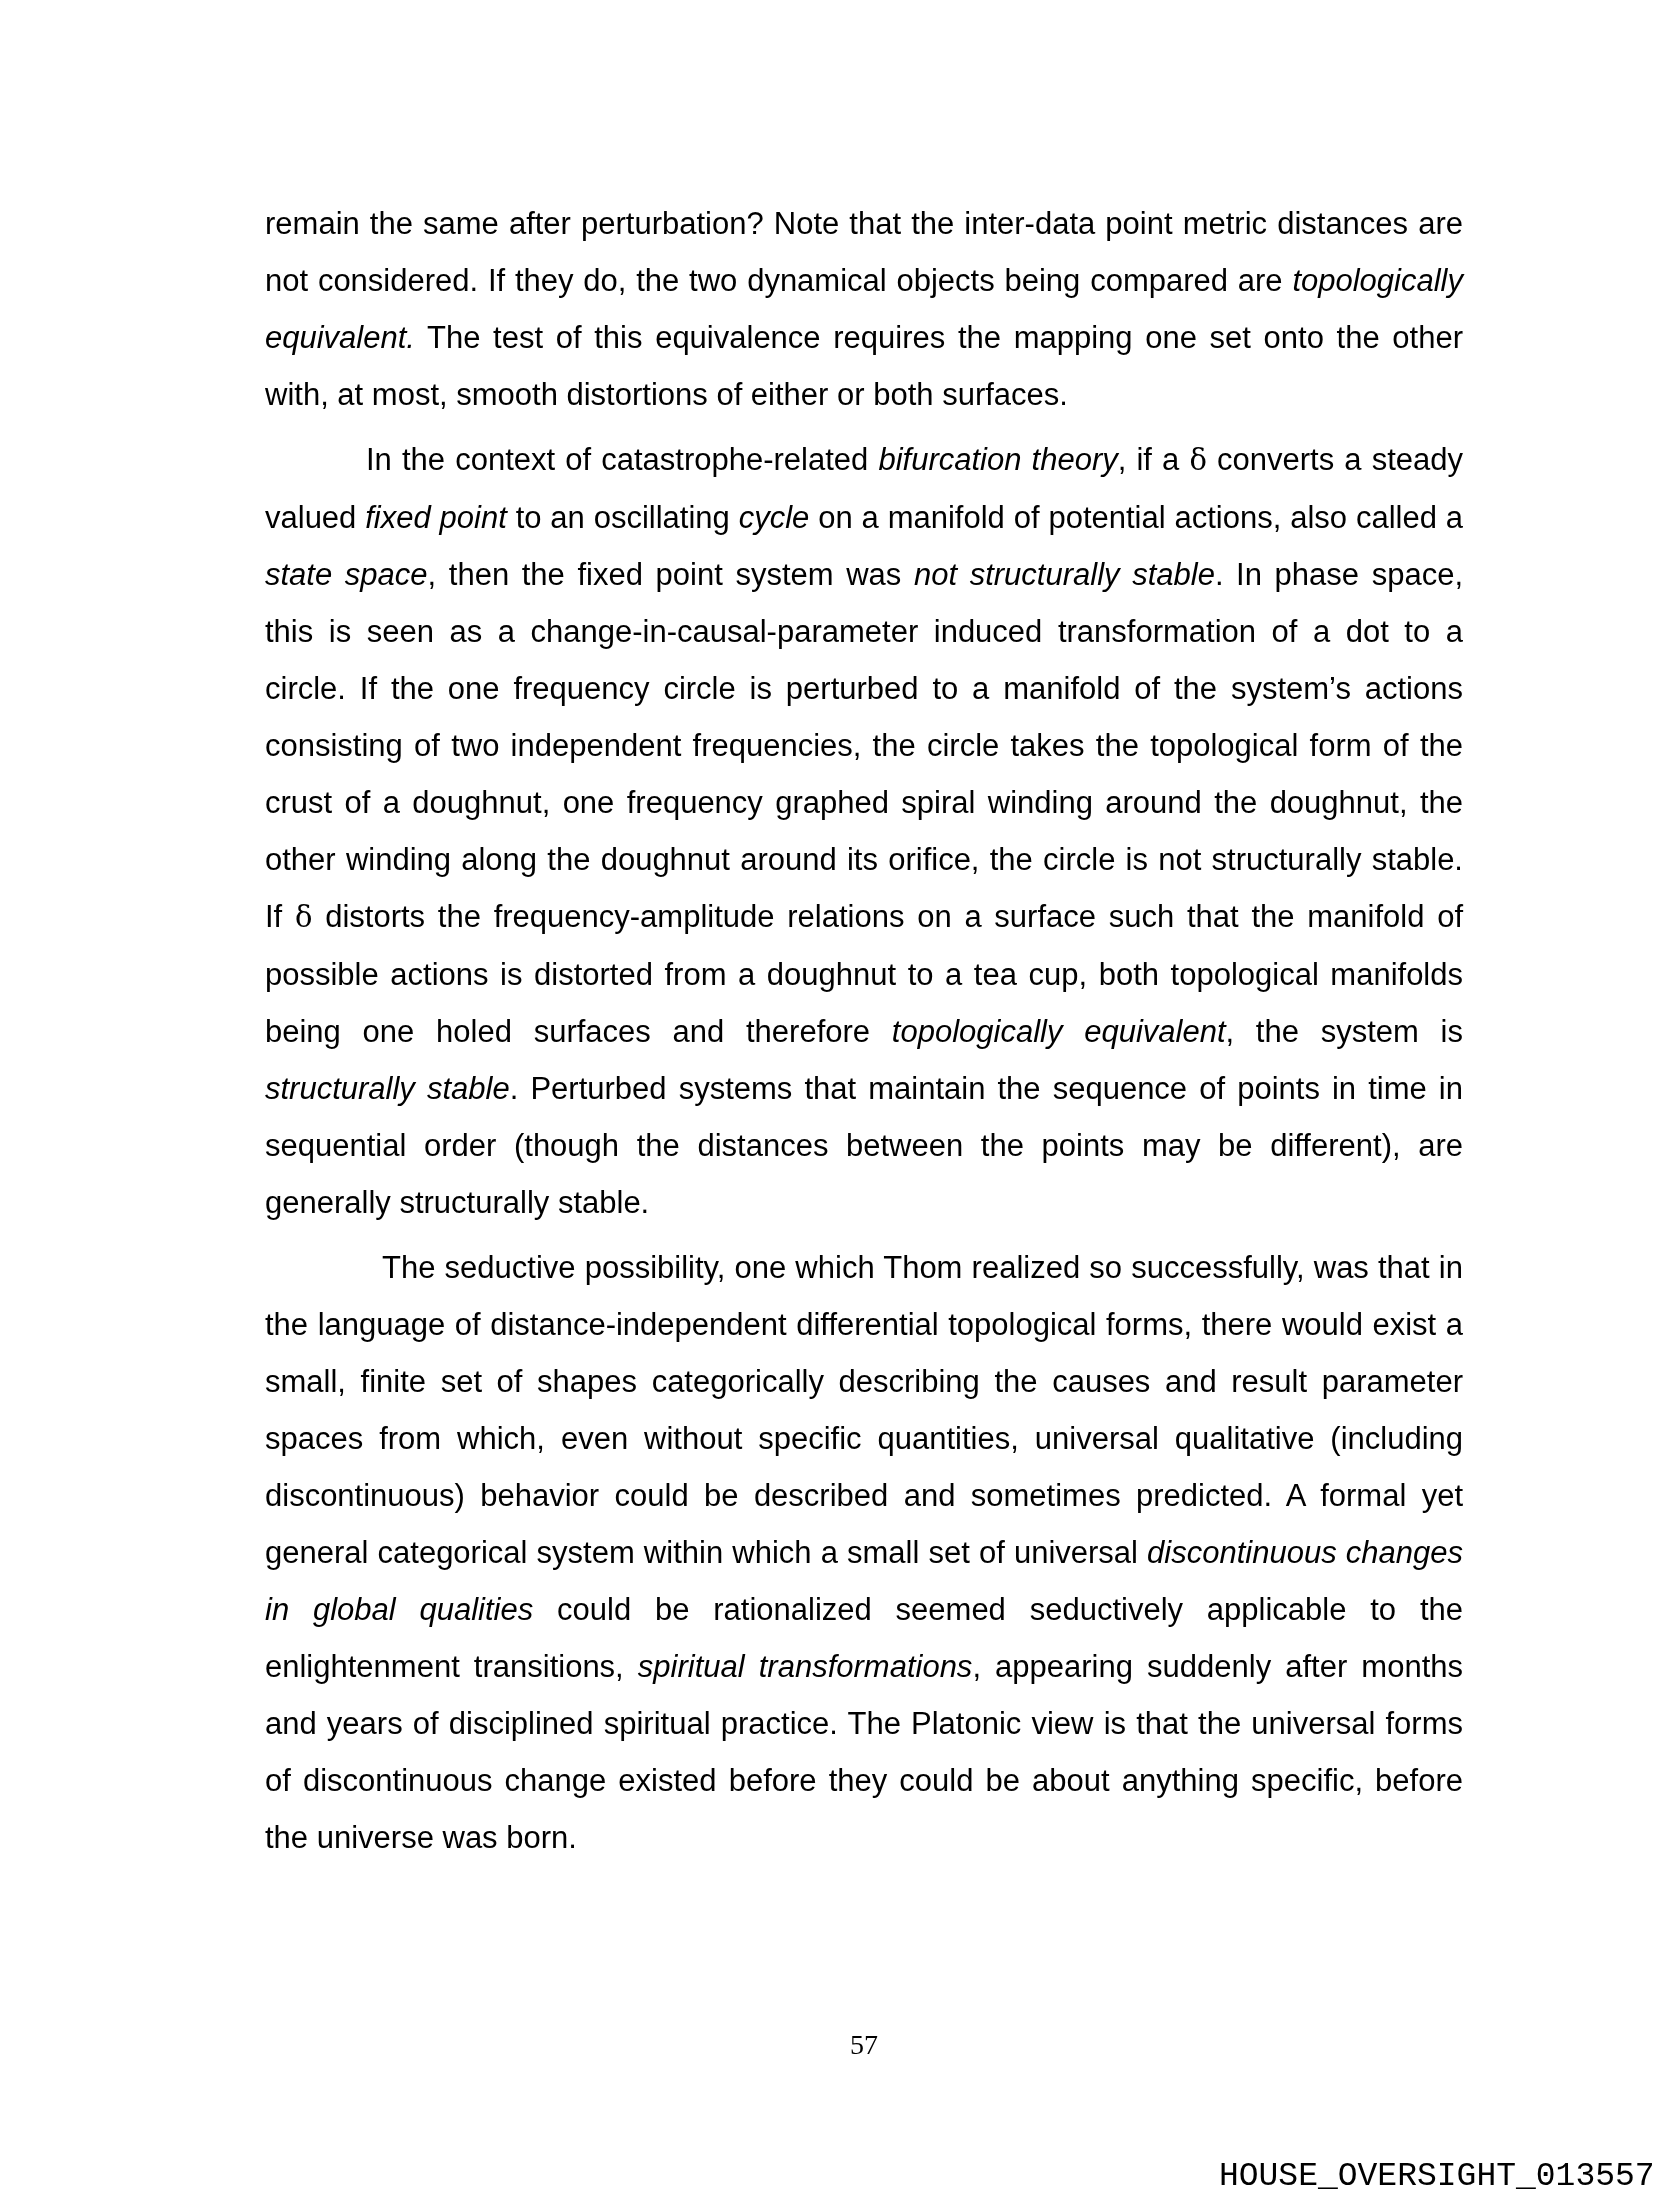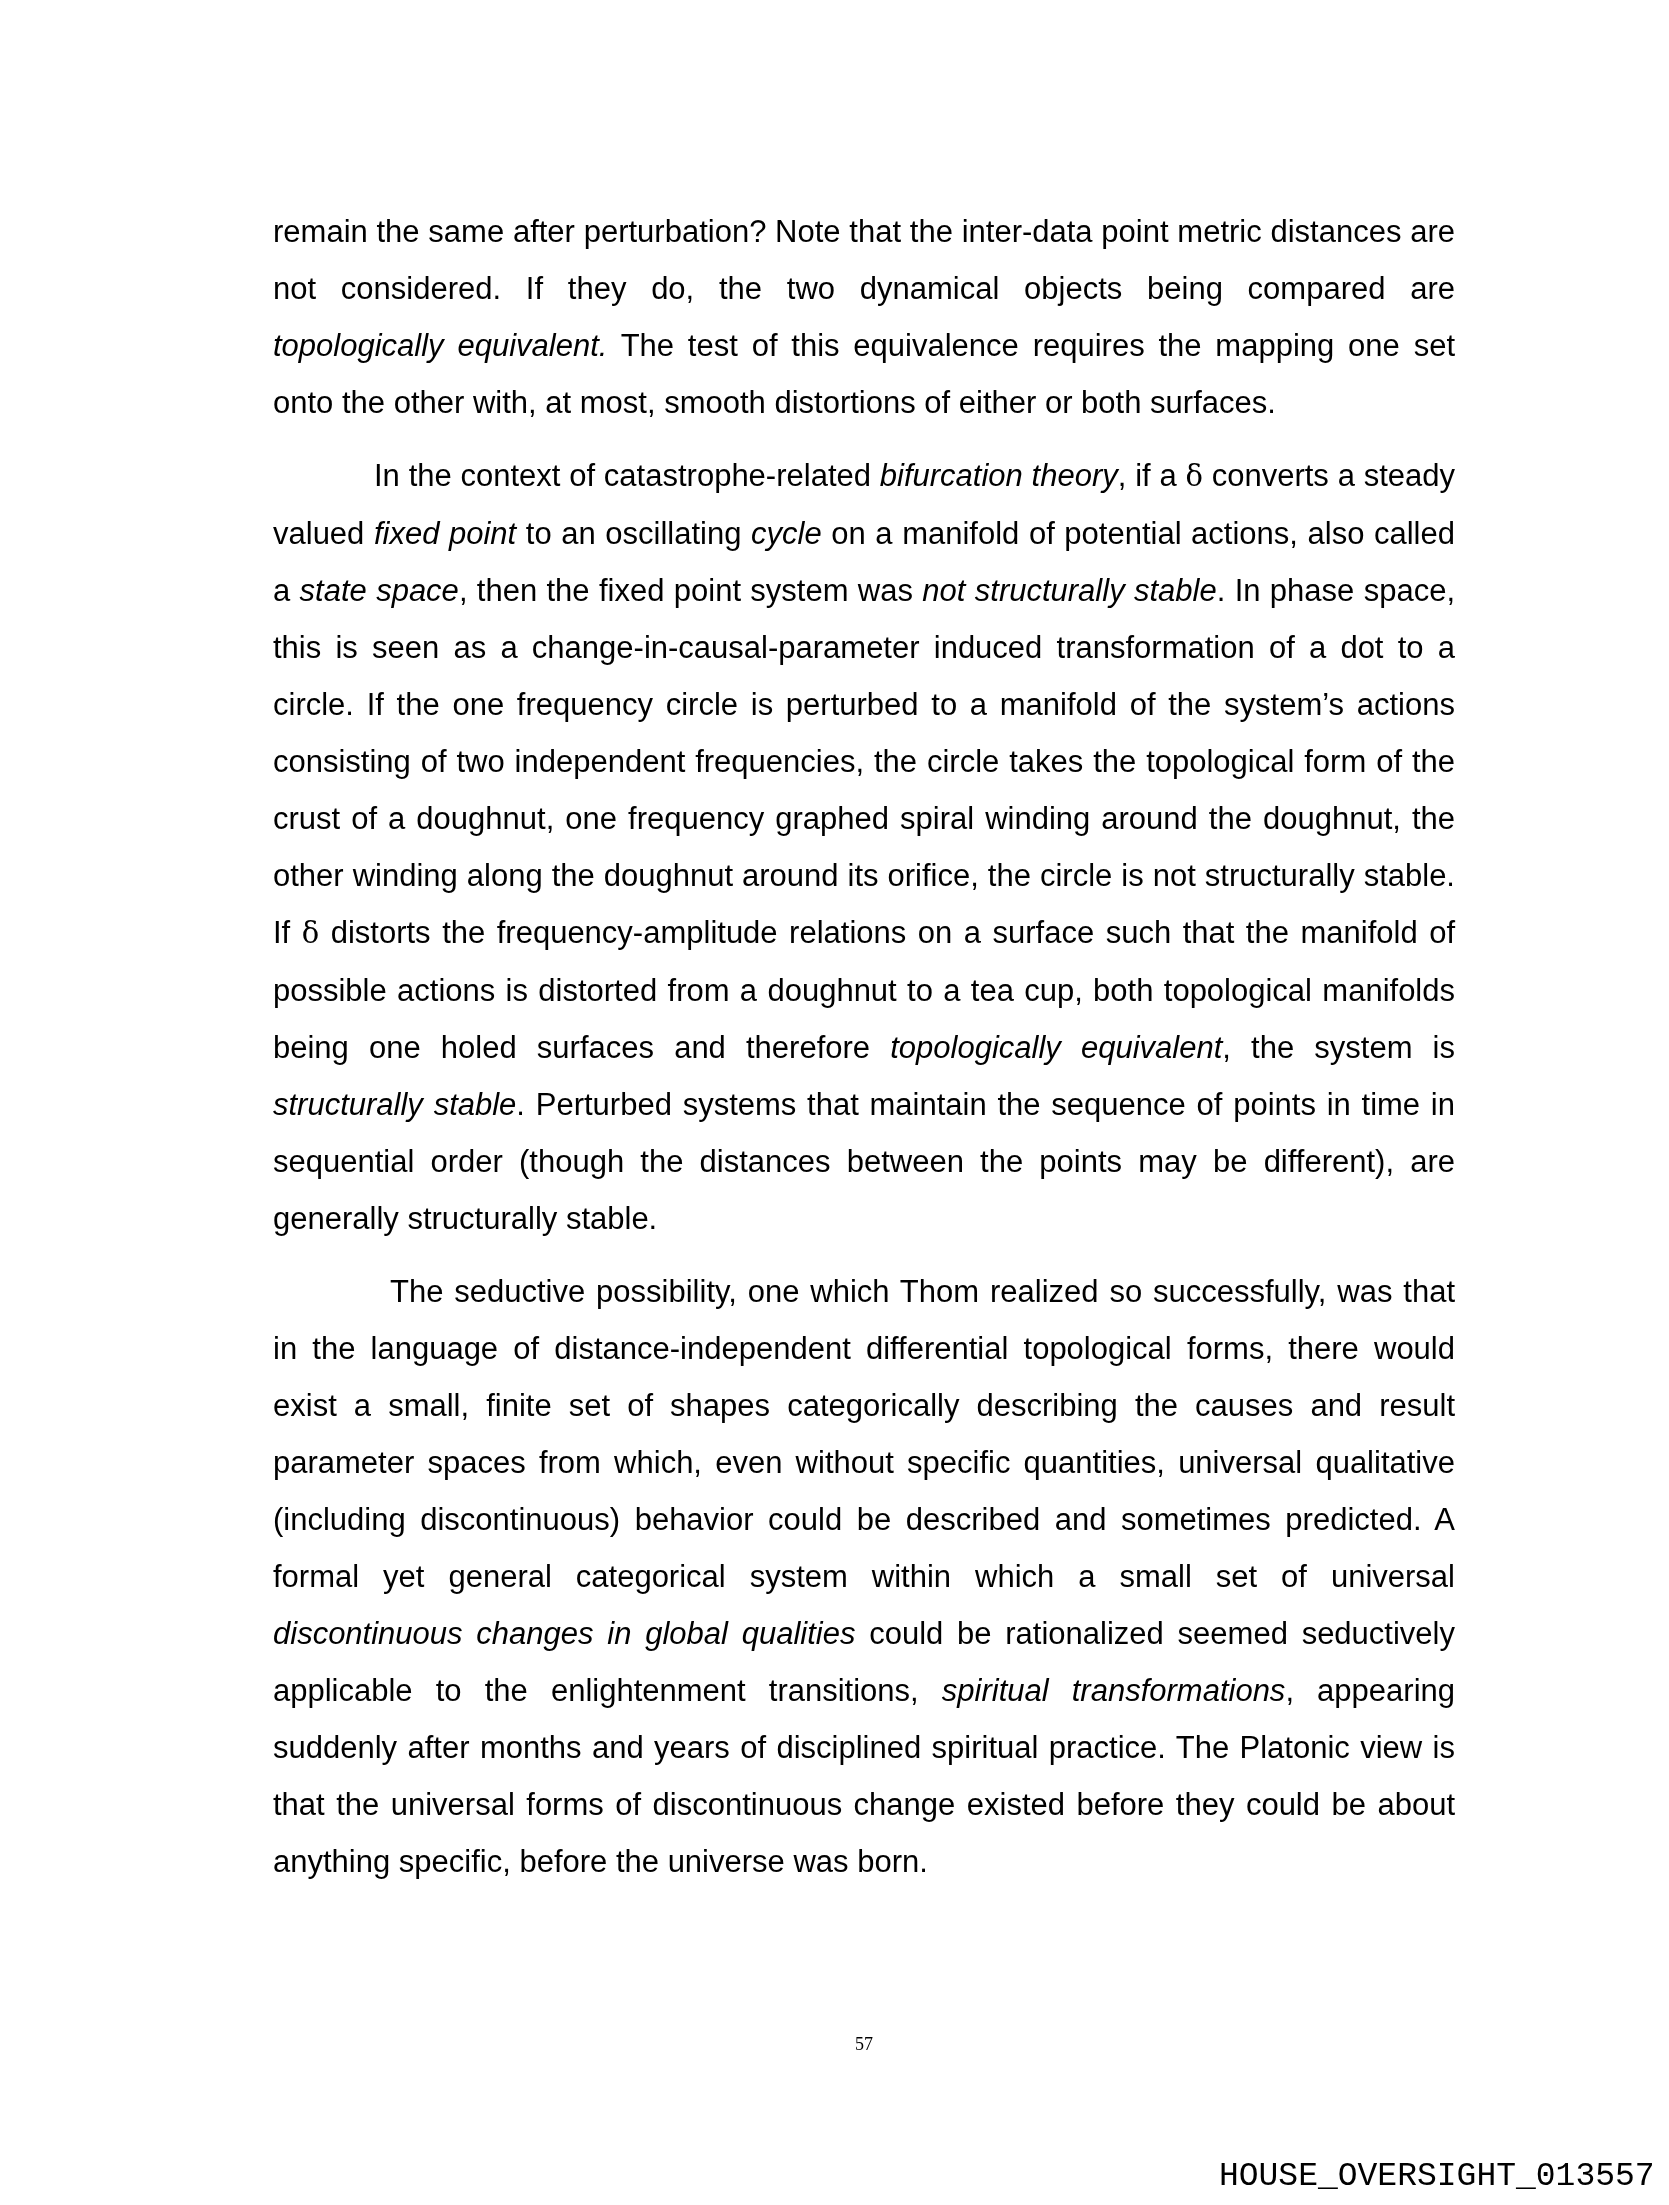--- a/index.html
+++ b/index.html
@@ -25,41 +25,41 @@
     position: absolute;
     left: 257px;
     top: 187px;
     width: 1214px;
     font-family: "Liberation Sans", sans-serif;
     font-size: 31px;
     line-height: 57px;
     text-align: justify;
   }
   .body-text p {
-    margin: 16px;
+    margin: 8px;
     padding: 0;
   }
   .indent { text-indent: 101px; }
   .indent-wide { text-indent: 117px; }
   .noindent { text-indent: 0; }
   .body-text em {
     font-style: italic;
   }
   .greek {
     font-family: "DejaVu Serif", "Liberation Serif", serif;
     font-size: 29px;
   }
   .page-number {
     position: absolute;
     left: 818px;
     width: 92px;
     top: 2029px;
     text-align: center;
     font-family: "Liberation Serif", serif;
-    font-size: 18px;
+    font-size: 28px;
     line-height: 31px;
   }
   .bates {
     position: absolute;
     right: 14.4px;
     top: 2157px;
     font-family: Liberation Mono, monospace;
     font-size: 33px;
     line-height: 39px;
     letter-spacing: 0px;

